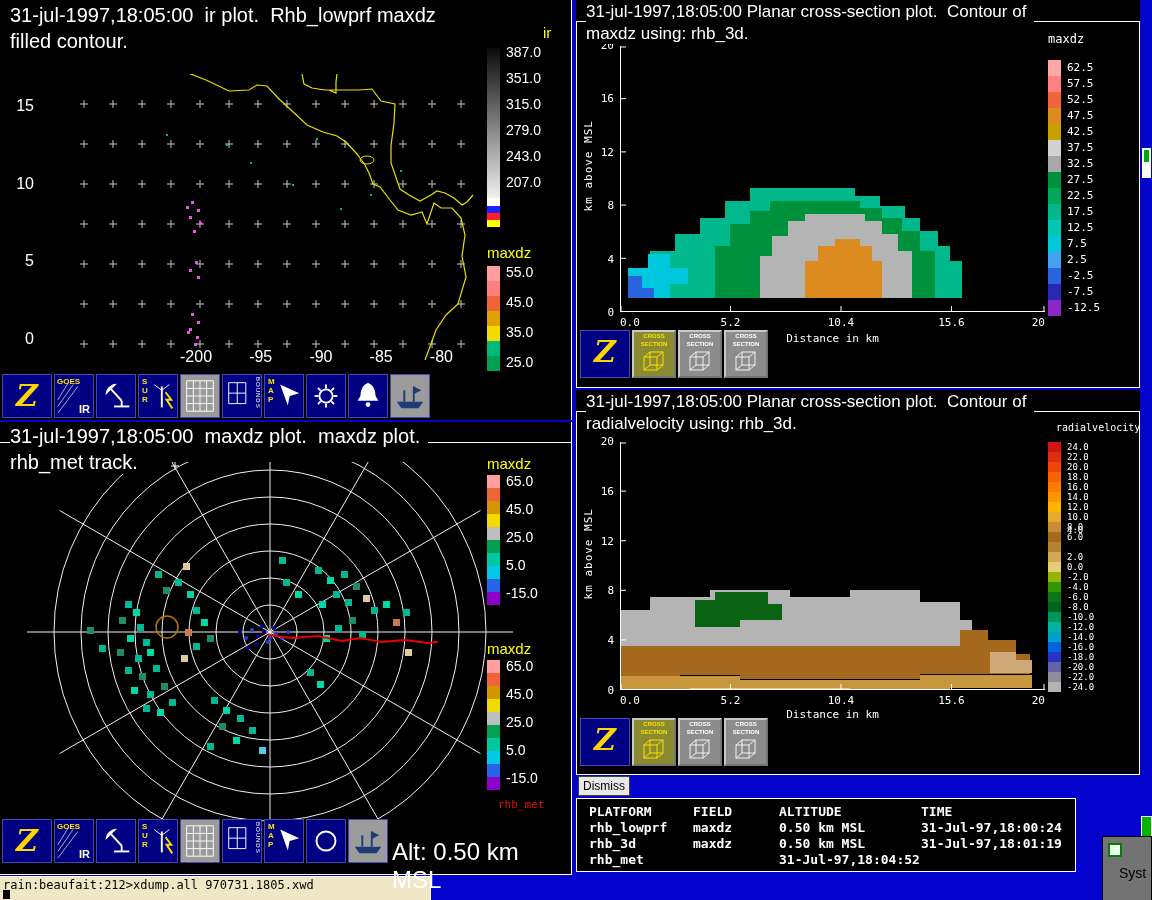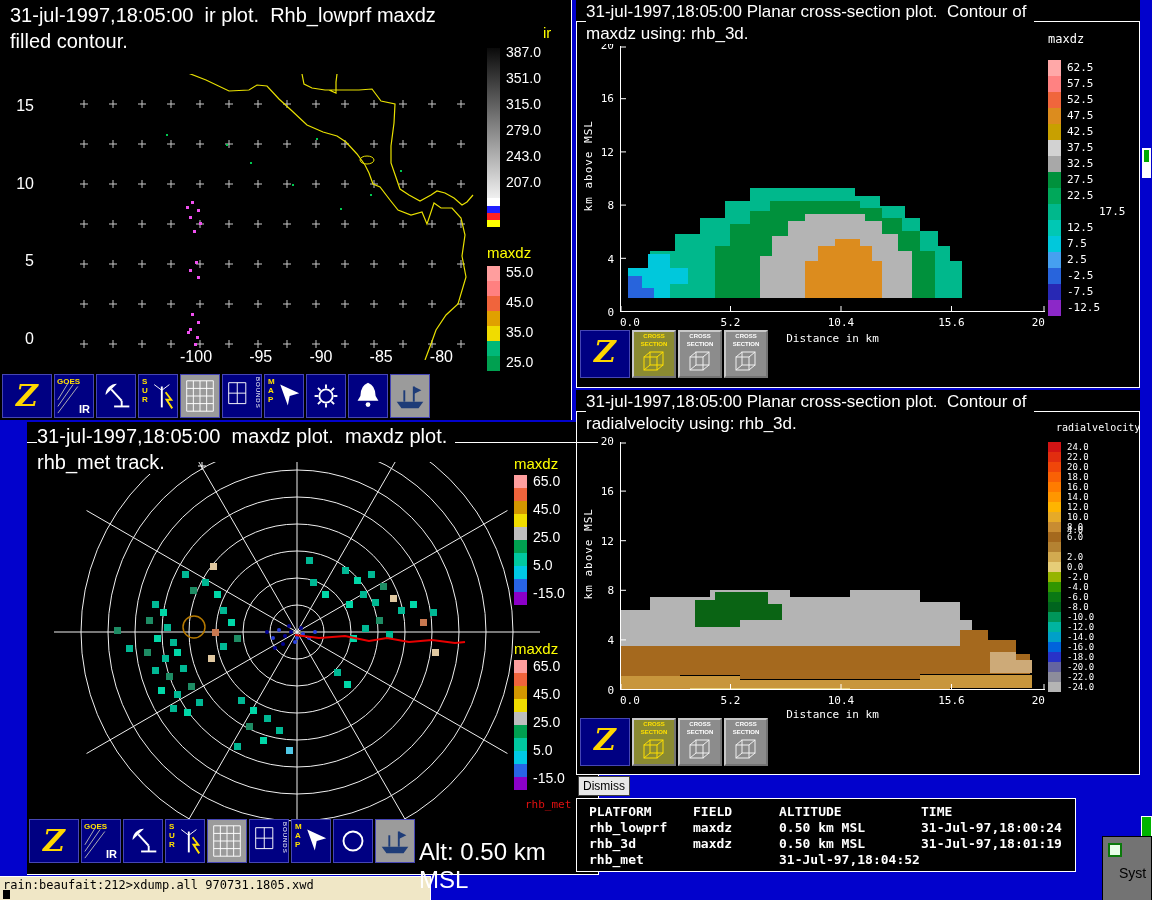--- a/index.html
+++ b/index.html
@@ -216,21 +216,21 @@
       <rect x="360" y="96" width="2" height="2" fill="#00c850"></rect>
     </svg>
 
   <div class="tick-col map-ticks" style="left:4px;top:97px;width:30px;height:251px;">
     <span>15</span>
     <span>10</span>
     <span>5</span>
     <span>0</span>
   </div>
   <div class="tick-row map-ticks" style="left:180px;top:348px;width:273px;">
-    <span>-100</span>
+    <span>-200</span>
     <span>-95</span>
     <span>-90</span>
     <span>-85</span>
     <span>-80</span>
   </div>
 
   <div class="cb-wrap" style="left:487px;top:24px;">
     <div class="cb-label" style="margin-left:56px;">ir</div>
     <div class="ir-ramp" style="top:24px;"></div>
     <div class="ir-seg" style="top:174px;height:8px;background:#ffffff;"></div>
@@ -339,21 +339,21 @@
         <svg class="ic" viewBox="0 0 40 44">
           <path d="M6 28 H34 L29 35 H11 Z" fill="#1e3c78"></path>
           <line x1="14" y1="16" x2="14" y2="28" stroke="#1e3c78" stroke-width="2"></line>
           <line x1="24" y1="12" x2="24" y2="28" stroke="#1e3c78" stroke-width="2"></line>
           <path d="M24 12 l8 4 -8 4 z" fill="#1e3c78"></path>
         </svg>
       </div>
     </div>
 </div>
 
-<div class="panel" id="radar-panel" style="left:0;top:422px;width:572px;height:453px;border-right:1px solid #fff;border-bottom:1px solid #fff;margin-left:27px;">
+<div class="panel" id="radar-panel" style="left:0;top:422px;width:572px;height:453px;border-right:1px solid #fff;border-bottom:1px solid #fff;">
   <div class="hline" style="top:20px;"></div>
   <div class="ptitle t-big" style="top:3px;"><span class="t-yellow">31-jul-1997,18:05:00</span><span>  maxdz plot.  maxdz plot.</span></div>
   <div class="ptitle t-big" style="top:29px;">rhb_met track.</div>
 
   <svg id="radar-svg" width="572" height="360" style="position:absolute;left:0;top:40px;">
       <circle cx="270" cy="170" r="27" stroke="#f0f0f0" fill="none" stroke-width="1"></circle>
       <circle cx="270" cy="170" r="54" stroke="#f0f0f0" fill="none" stroke-width="1"></circle>
       <circle cx="270" cy="170" r="81" stroke="#f0f0f0" fill="none" stroke-width="1"></circle>
       <circle cx="270" cy="170" r="108" stroke="#f0f0f0" fill="none" stroke-width="1"></circle>
       <circle cx="270" cy="170" r="135" stroke="#f0f0f0" fill="none" stroke-width="1"></circle>
@@ -633,21 +633,21 @@
       <div class="cb-labels">
         <div class="cb-val" style="top: 8px;">62.5</div>
         <div class="cb-val" style="top: 24px;">57.5</div>
         <div class="cb-val" style="top: 40px;">52.5</div>
         <div class="cb-val" style="top: 56px;">47.5</div>
         <div class="cb-val" style="top: 72px;">42.5</div>
         <div class="cb-val" style="top: 88px;">37.5</div>
         <div class="cb-val" style="top: 104px;">32.5</div>
         <div class="cb-val" style="top: 120px;">27.5</div>
         <div class="cb-val" style="top: 136px;">22.5</div>
-        <div class="cb-val" style="top: 152px; margin-left: 32px;">17.5</div>
+        <div class="cb-val" style="top: 152px;">17.5</div>
         <div class="cb-val" style="top: 168px;">12.5</div>
         <div class="cb-val" style="top: 184px;">7.5</div>
         <div class="cb-val" style="top: 200px;">2.5</div>
         <div class="cb-val" style="top: 216px;">-2.5</div>
         <div class="cb-val" style="top: 232px;">-7.5</div>
         <div class="cb-val" style="top: 248px;">-12.5</div>
       </div>
     </div>
 
   <div class="toolbar cstb" id="cstb-top" style="left:4px;top:330px;">

